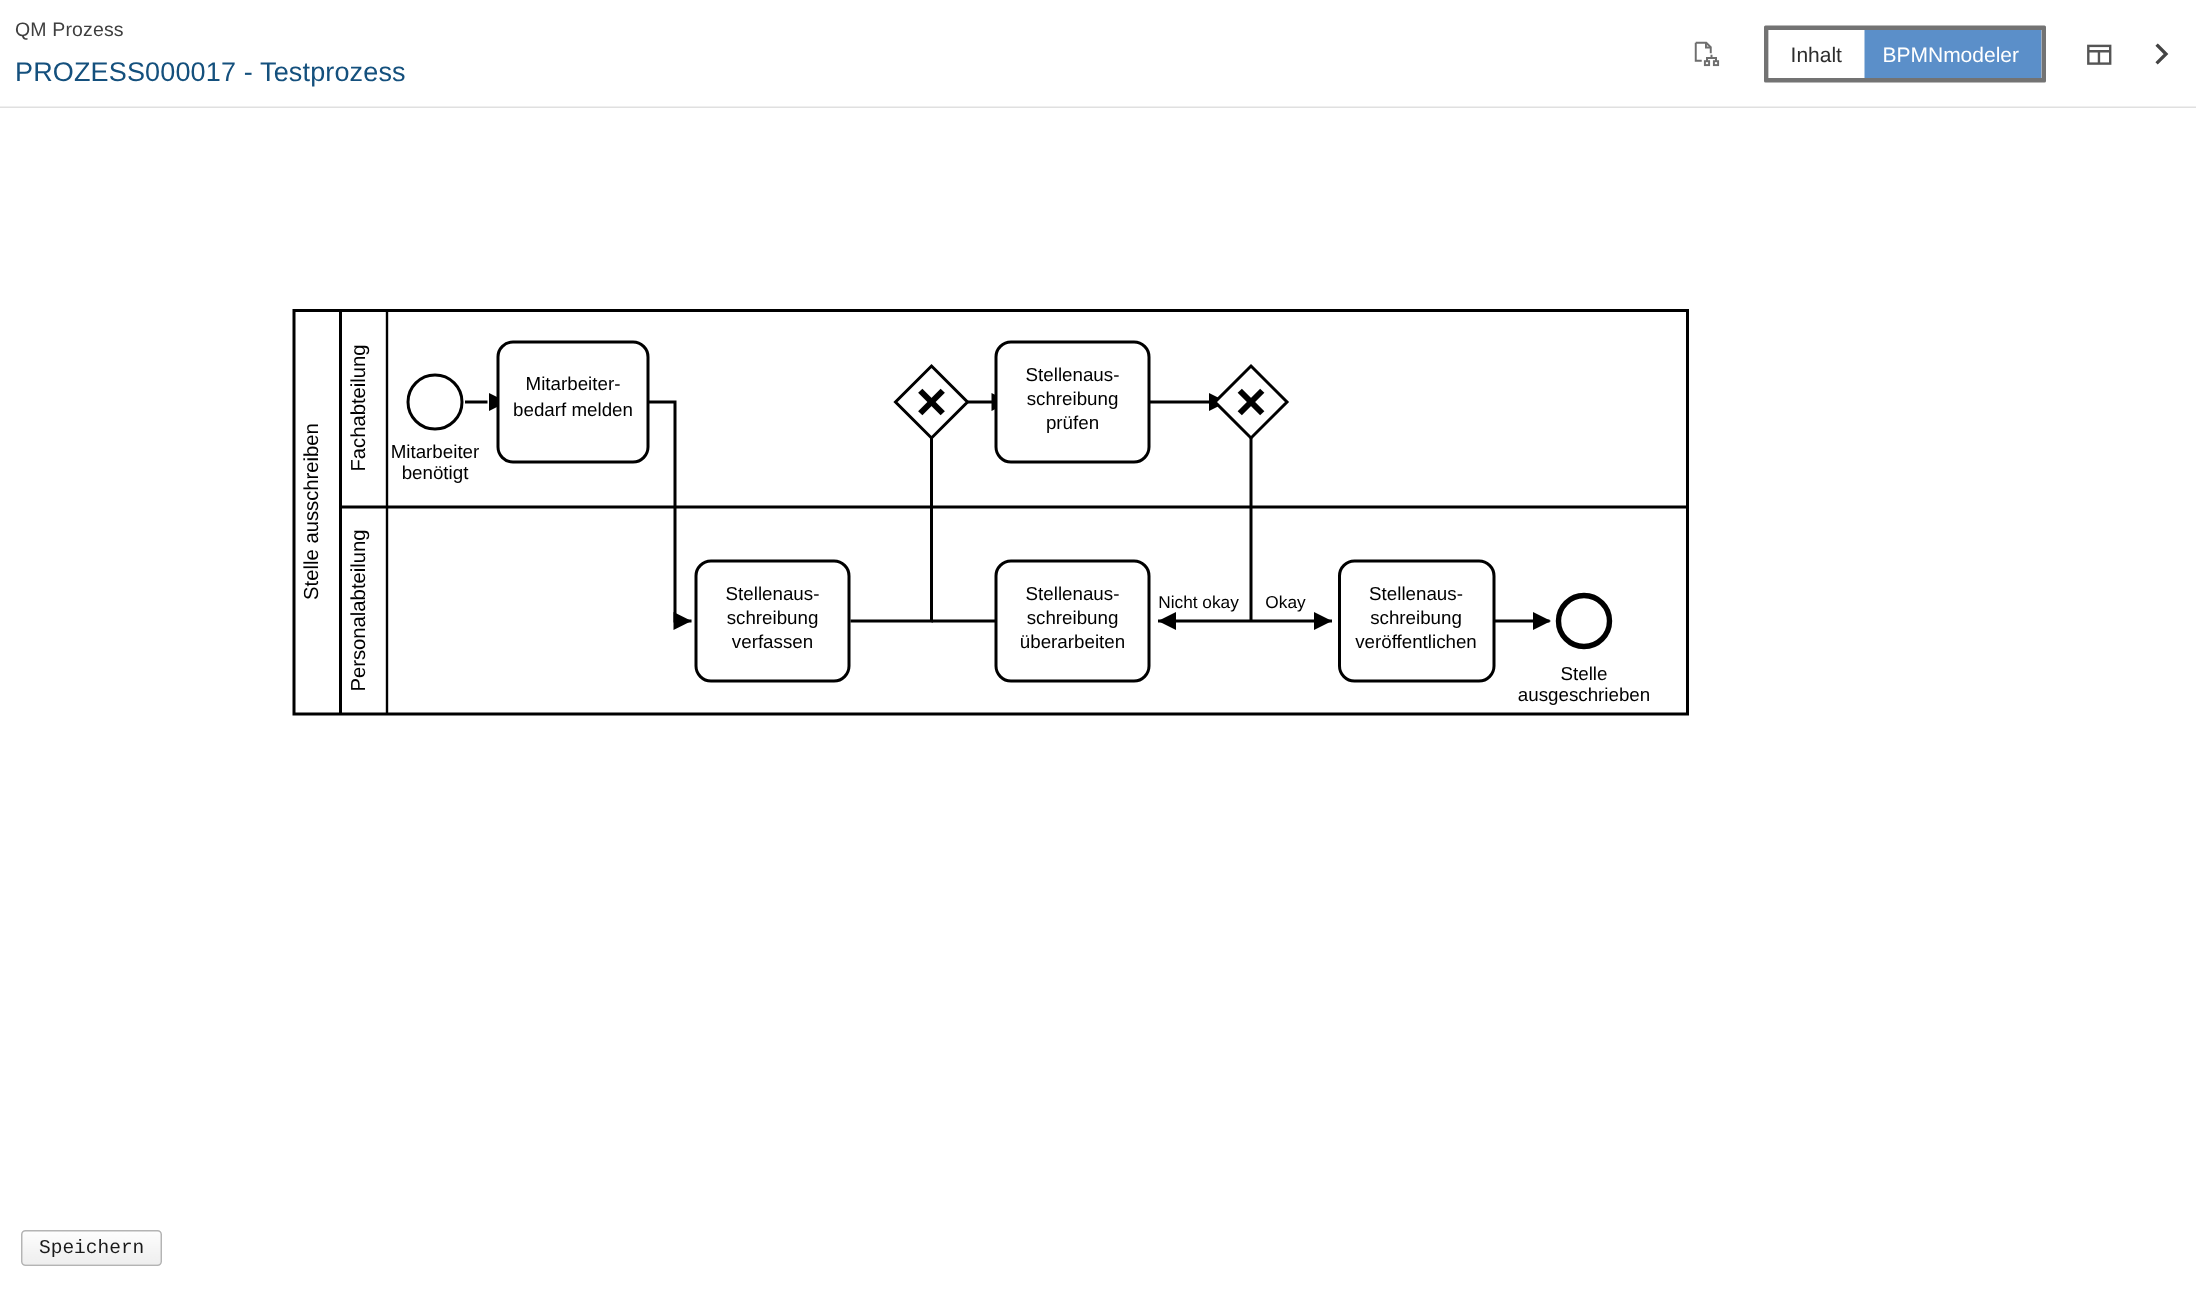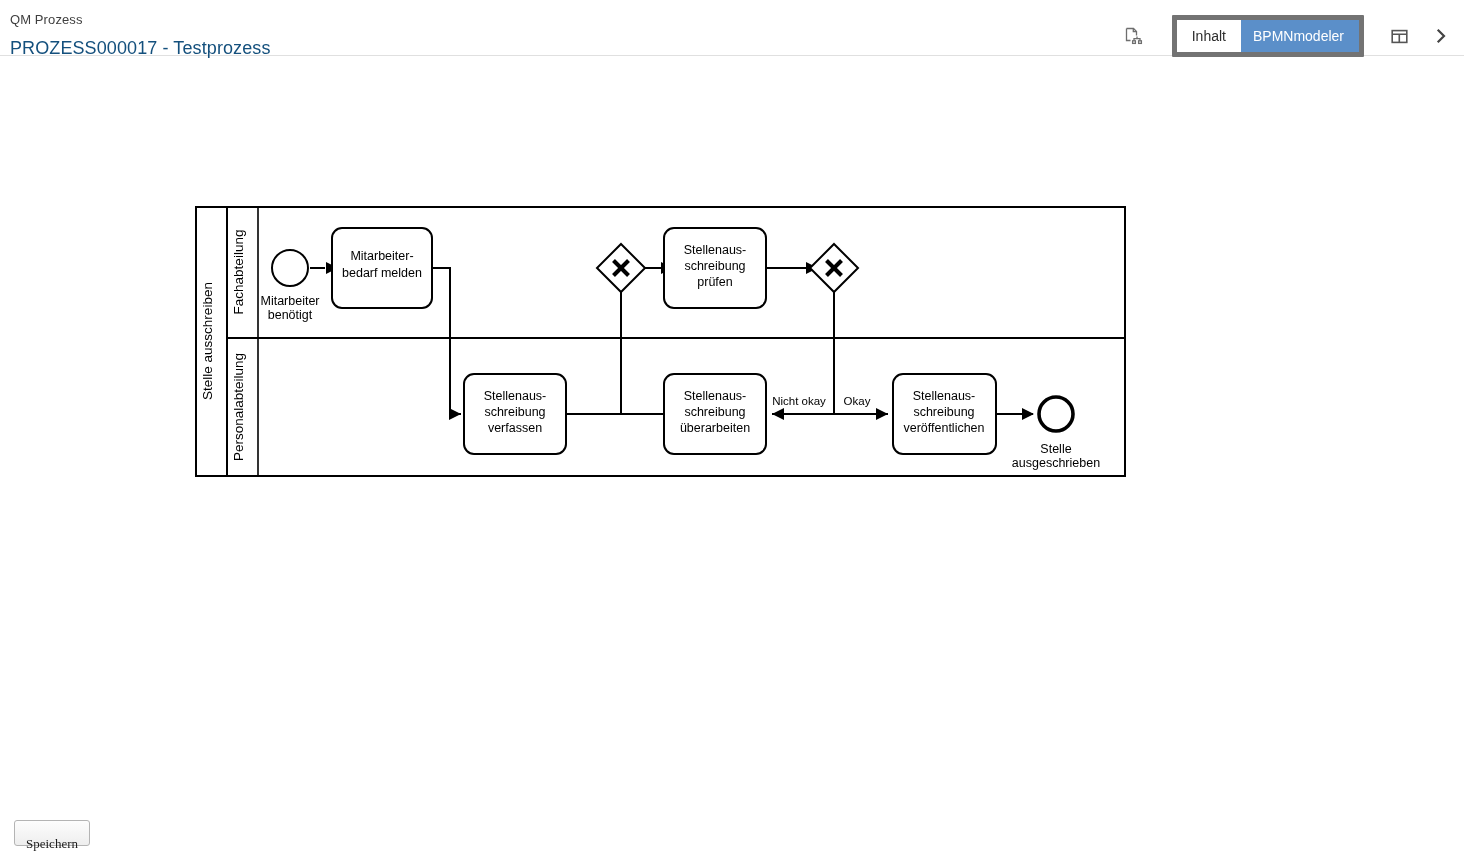--- a/index.html
+++ b/index.html
@@ -17,21 +17,21 @@
     width: 1464px;
     height: 862px;
     background: #ffffff;
   }
 
   
   .header {
     position: absolute;
     left: 0; top: 0;
     width: 1464px;
-    height: 56px;
+    height: 72px;
     background: #ffffff;
     border-bottom: 1px solid #e0e0e0;
     box-sizing: border-box;
   }
   .breadcrumb {
     position: absolute;
     left: 10px; top: 12px;
     font-size: 13px;
     color: #3f3f3f;
     letter-spacing: 0.1px;
@@ -57,21 +57,21 @@
     display: flex; align-items: center; justify-content: center;
     color: #6e6e6e;
     cursor: pointer;
     background: transparent;
     border: none;
   }
   .seg-group {
     display: flex;
     margin-left: 22px;
     margin-right: 10px;
-    border: 5px solid #737373;
+    border: 3px solid #737373;
     border-radius: 1px;
     overflow: hidden;
     height: 32px;
   }
   .seg-btn {
     font-size: 14px;
     padding: 0 15px;
     height: 32px;
     line-height: 32px;
     background: #ffffff;
@@ -119,23 +119,23 @@
     height: 790px;
     background: #ffffff;
     overflow: hidden;
   }
 
   
   .save-button {
     position: absolute;
     left: 14px; top: 820px;
     height: 24px;
-    padding: 12px 11px;
+    padding: 0 11px;
     font-size: 13px;
-    font-family: Liberation Serif, serif;
+    font-family: Liberation Mono, monospace;
     color: #1a1a1a;
     background: linear-gradient(#fdfdfd, #eeeeee);
     border: 1px solid #b4b4b4;
     border-radius: 3px;
     cursor: pointer;
     line-height: 22px;
   }
 
   svg text { font-family: "Liberation Sans", sans-serif; }
 </style>

